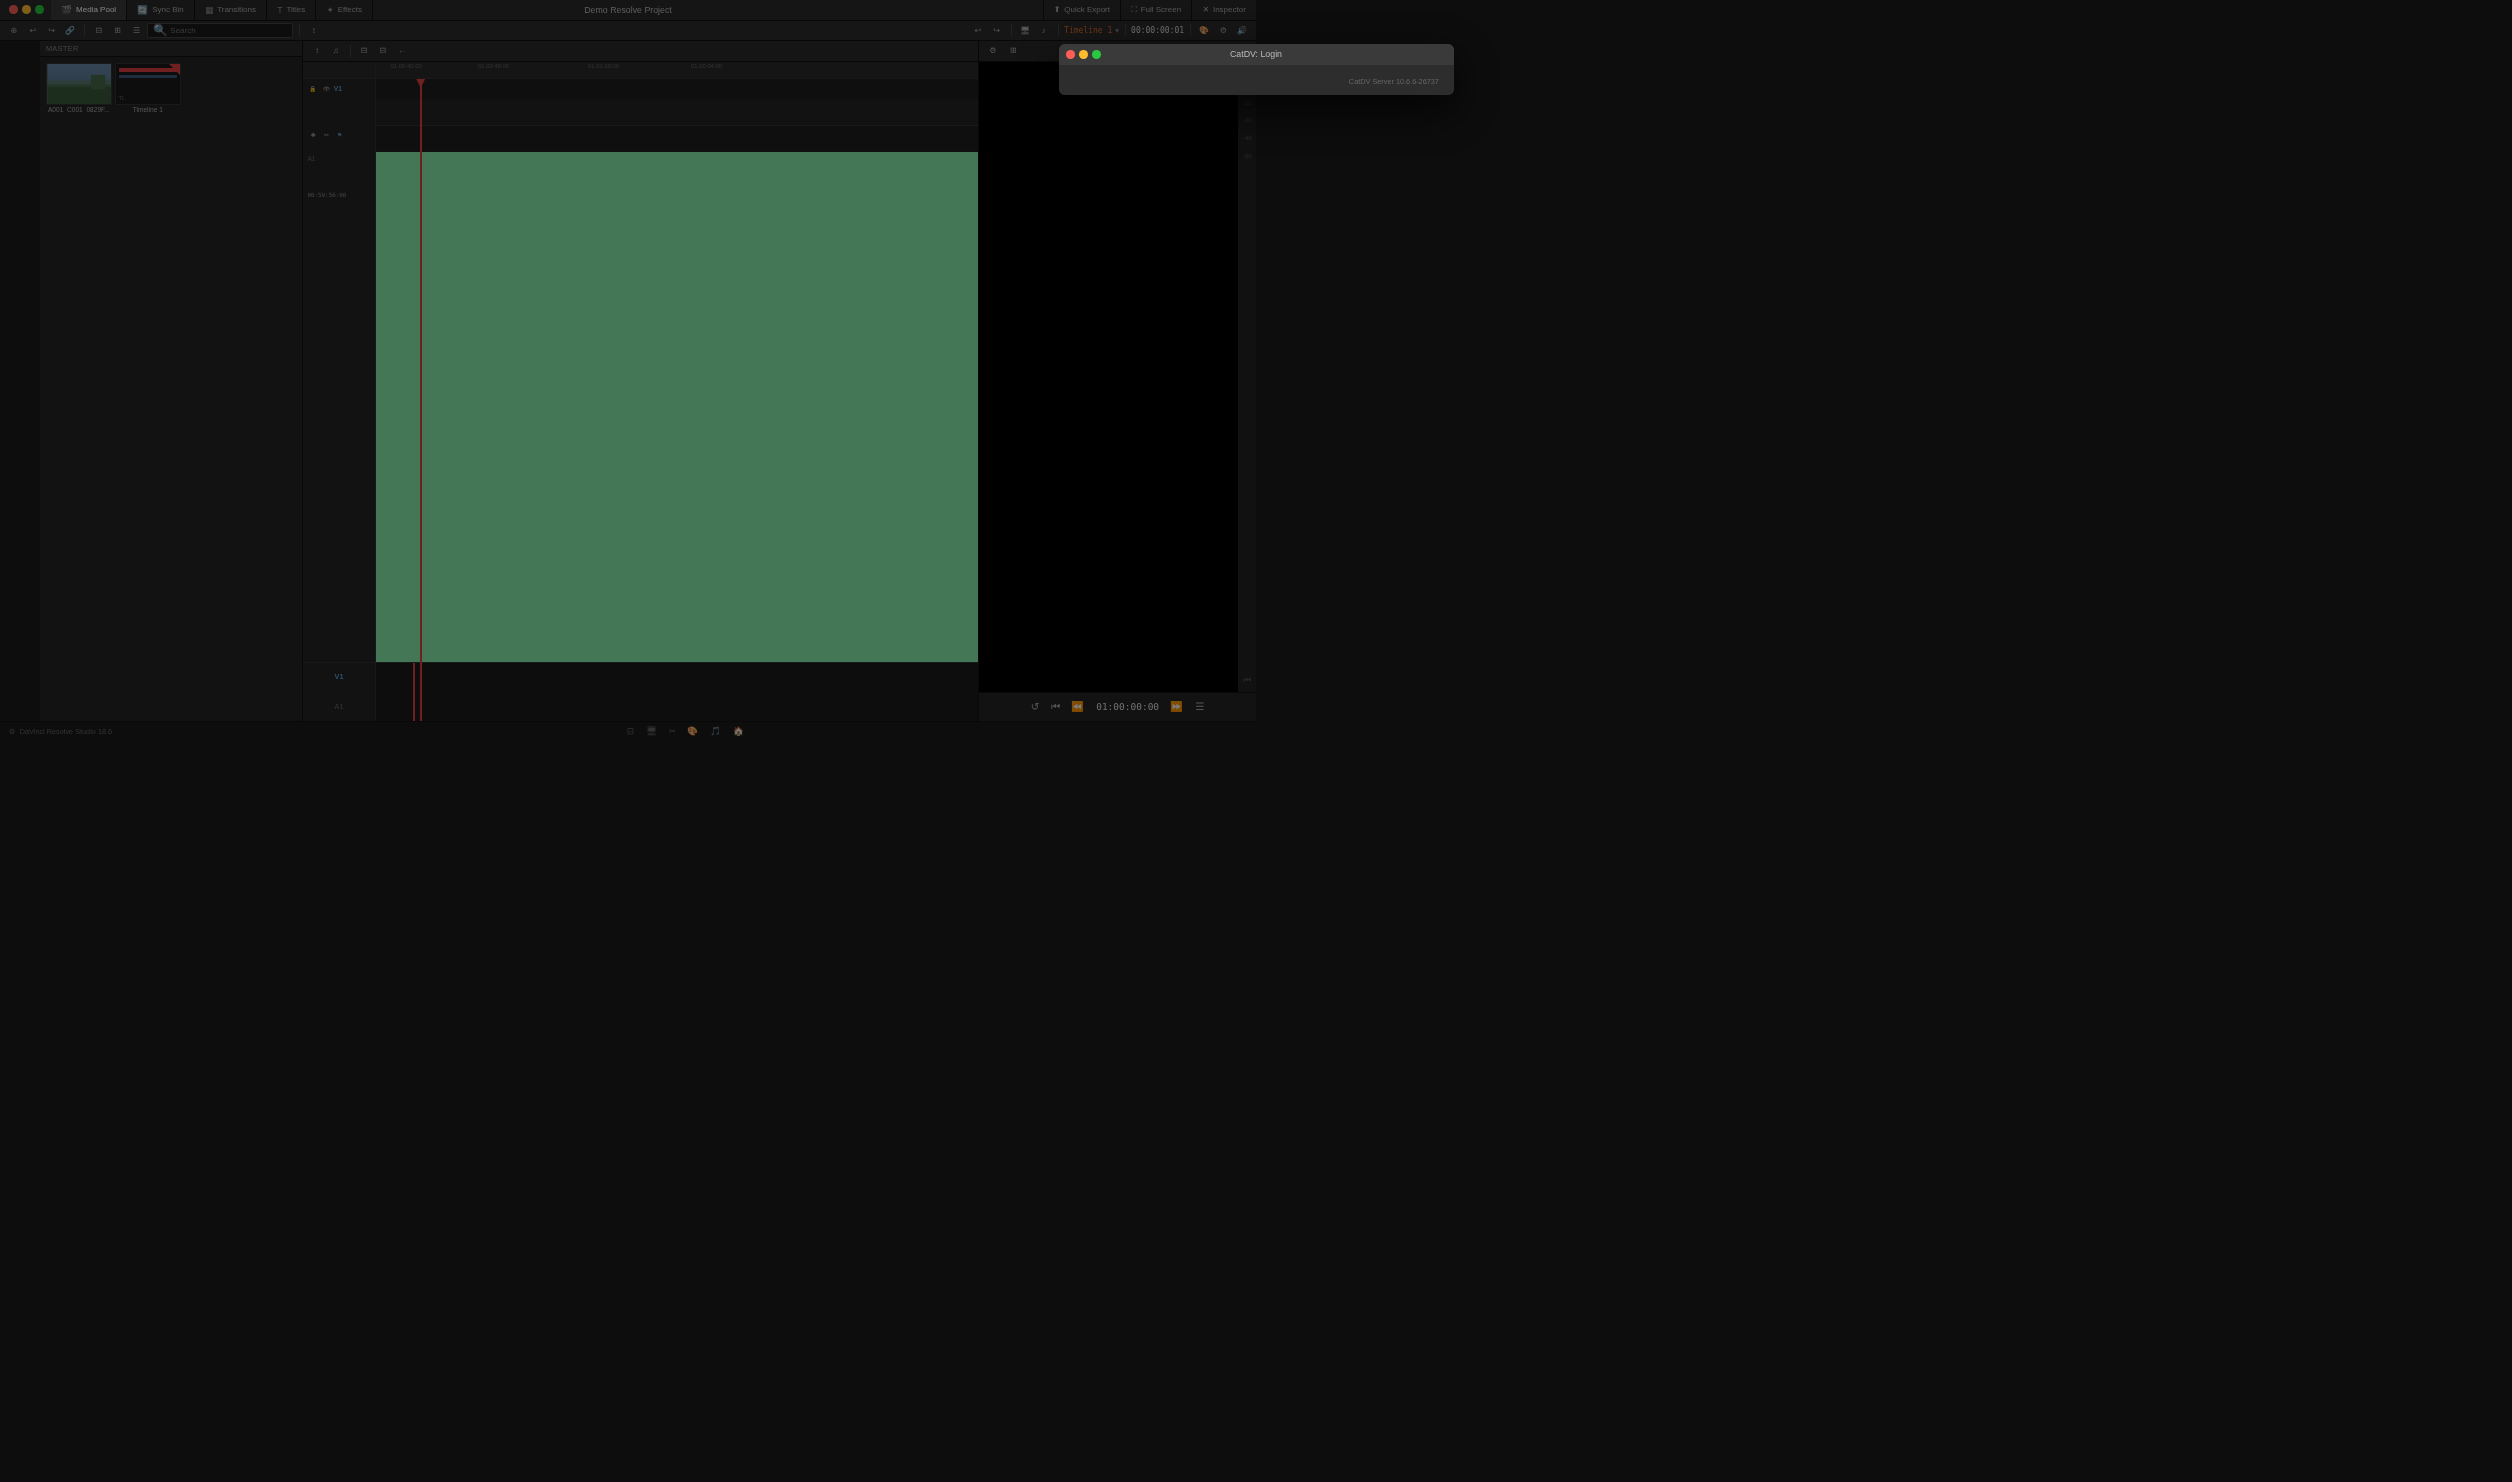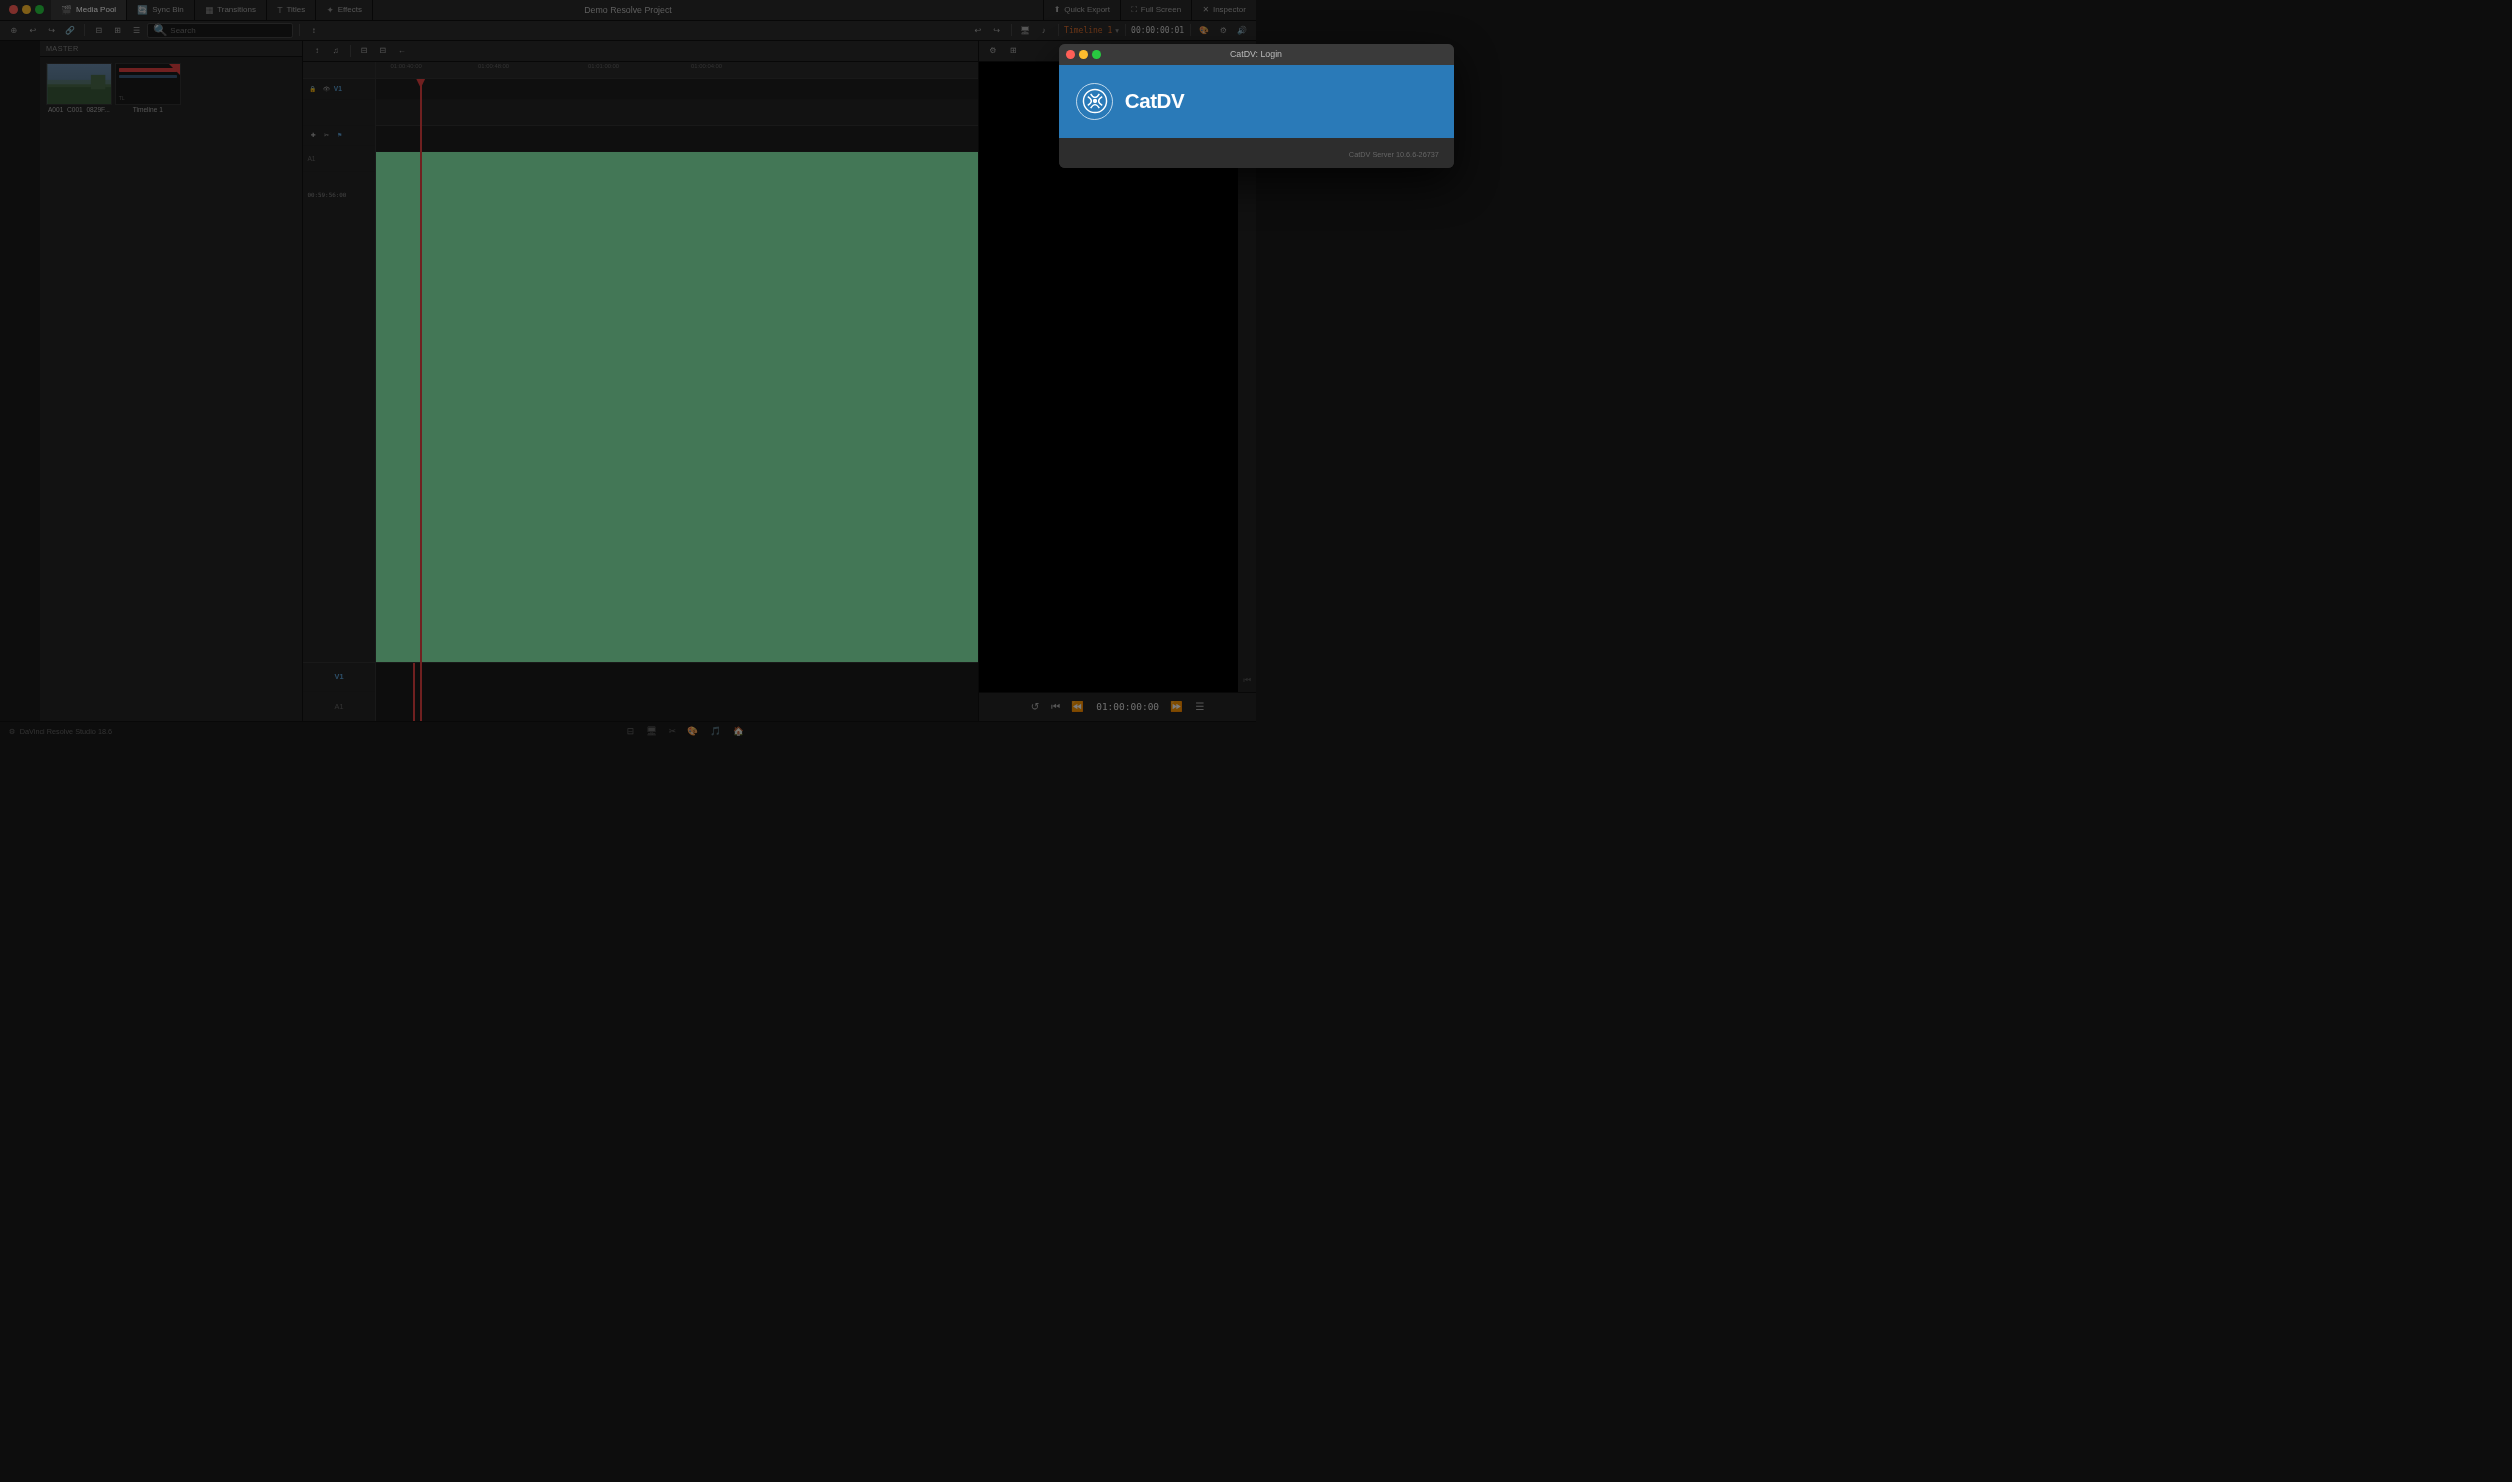--- a/index.html
+++ b/index.html
@@ -791,33 +791,20 @@
 
     <div class="catdv-modal-titlebar">
       <div class="catdv-modal-trafficlights">
         <div class="catdv-tl close"></div>
         <div class="catdv-tl minimize"></div>
         <div class="catdv-tl maximize"></div>
       </div>
       <span class="catdv-modal-title">CatDV: Login</span>
     </div>
 
-    <div class="catdv-header">
-      <div class="catdv-logo-icon">
-        <svg width="26" height="26" viewBox="0 0 36 36">
-          <circle cx="18" cy="18" r="16" fill="none" stroke="white" stroke-width="2"></circle>
-          <path d="M12 8 Q18 18 24 8" fill="none" stroke="white" stroke-width="2"></path>
-          <path d="M8 12 Q18 18 8 24" fill="none" stroke="white" stroke-width="2"></path>
-          <path d="M12 28 Q18 18 24 28" fill="none" stroke="white" stroke-width="2"></path>
-          <path d="M28 12 Q18 18 28 24" fill="none" stroke="white" stroke-width="2"></path>
-          <circle cx="18" cy="18" r="3" fill="white"></circle>
-        </svg>
-      </div>
-      <span class="catdv-logo-text">CatDV</span>
-    </div>
 
 
     <div class="catdv-footer">
       <span class="catdv-version">CatDV Server 10.6.6-26737</span>
     </div>
   </div>
 </div>
 
 
 </body></html>

